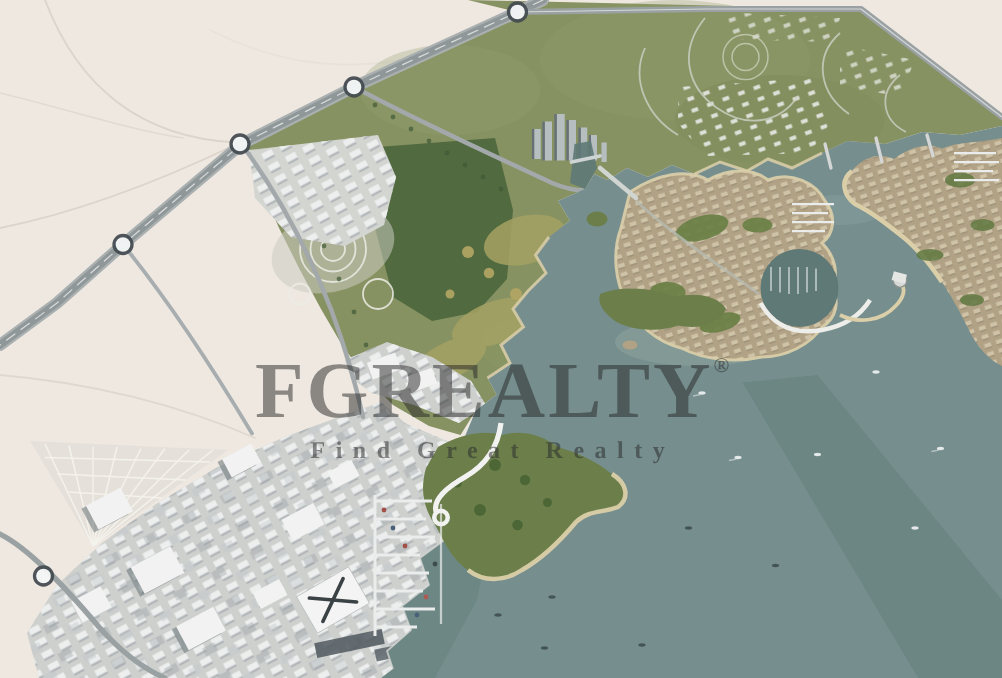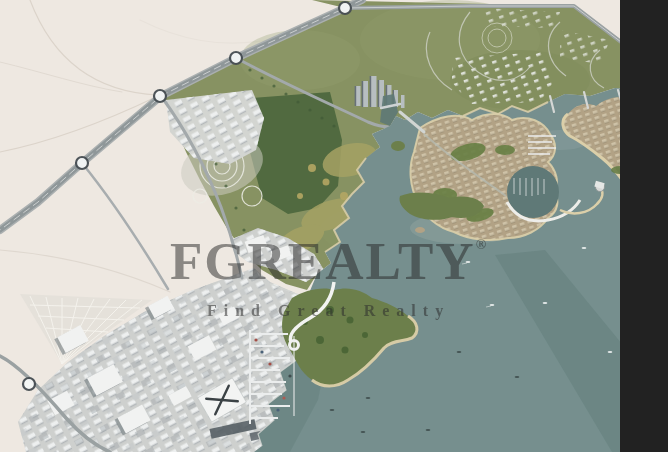--- a/index.html
+++ b/index.html
@@ -1,29 +1,29 @@
 <!DOCTYPE html>
 <html><head>
 <meta charset="utf-8">
 <style>
   html,body{margin:0;padding:0;background:#222;}
   .stage{
-    position:relative;width:620px;height:452px;overflow:hidden;
+    position:relative;width:668px;height:452px;overflow:hidden;
     background:#efe9e2;font-family:"Liberation Sans",sans-serif;
   }
   .stage svg{position:absolute;left:0;top:0;filter:blur(.35px) saturate(.94) contrast(.99);}
   .watermark{position:absolute;left:0;top:0;width:100%;height:100%;pointer-events:none;filter:blur(.25px);}
   .wm-logo{
     position:absolute;left:170px;top:235px;line-height:1;
     font-family:"Liberation Serif",serif;font-weight:bold;font-size:53px;
     letter-spacing:2px;color:rgba(38,38,38,.5);white-space:nowrap;
   }
   .wm-reg{font-size:14px;letter-spacing:0;vertical-align:30px;}
   .wm-tagline{
-    position:absolute;left:207px;top:303px;line-height:1;
+    position:absolute;left:207px;top:293px;line-height:1;
     font-family:"Liberation Serif",serif;font-weight:bold;font-size:16px;
     letter-spacing:7px;color:rgba(45,45,45,.55);white-space:nowrap;
   }
   .rb{fill:#f6f8f8;stroke:#454d52;stroke-width:2.2;opacity:.95;}
   .wake{stroke:rgba(255,255,255,.45);stroke-width:1;}
 </style>
 </head>
 <body>
 
 <div class="stage">

